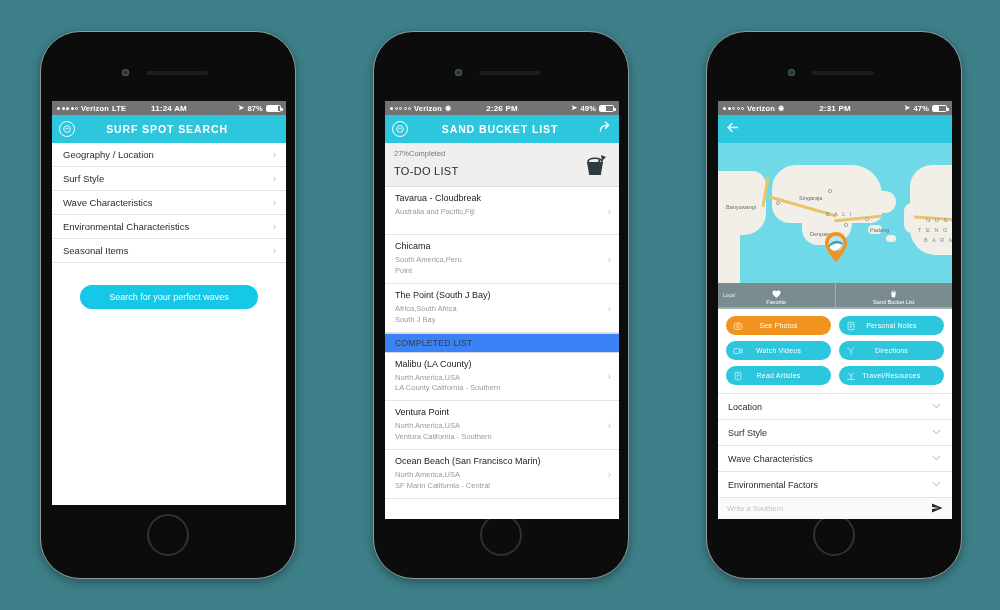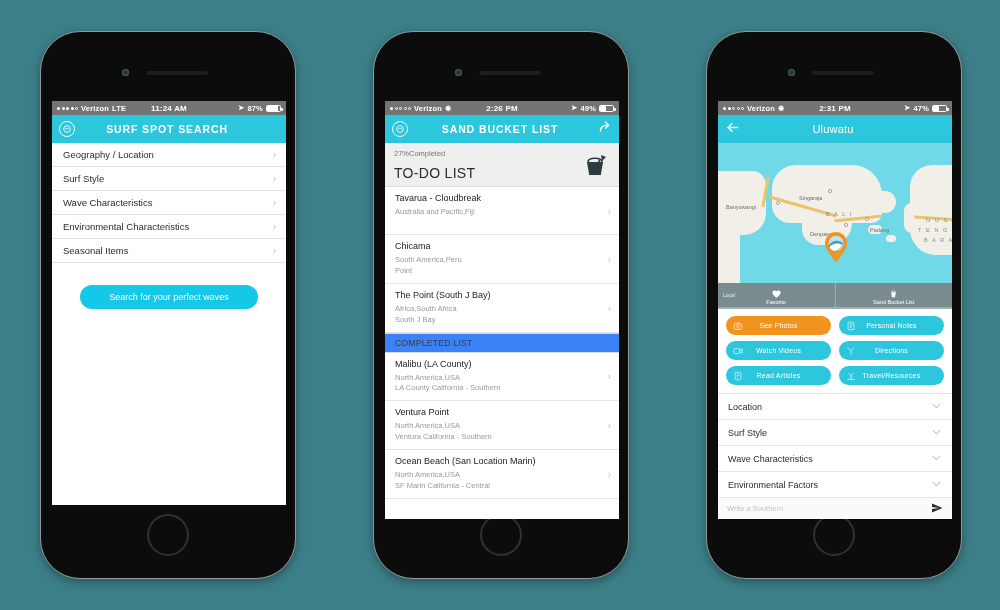--- a/index.html
+++ b/index.html
@@ -89,21 +89,21 @@
     display:flex; align-items:center; justify-content:center;
     color:#fff; font-size:9px;
   }
 
   
   .todo-head {
     background:#efefef; border-bottom:1px solid #dcdcdc;
     padding:6px 9px 7px; position:relative; height:44px;
   }
   .todo-pct { font-size:7.5px; color:#777; }
-  .todo-title { font-size:14px; color:#2b2b2b; margin-top:7px; letter-spacing:.3px;}
+  .todo-title { font-size:11px; color:#2b2b2b; margin-top:7px; letter-spacing:.3px;}
   .bucket { position:absolute; right:8px; top:6px; width:32px; height:32px; }
   .sec-head {
     background:#3b82f6; border-top:1px solid #d8d8d8; border-bottom:1px solid #d8d8d8;
     font-size:8.5px; color:#3a3a3a; padding:4px 9px 4px 10px; letter-spacing:.3px;
   }
   .spot {
     position:relative; padding:6px 18px 6px 10px;
     border-bottom:1px solid #e4e4e4; min-height:48px;
   }
   .spot .name { font-size:9px; color:#222; margin-bottom:4px; }
@@ -312,21 +312,21 @@
           <div class="meta">LA County California - Southern</div>
           <span class="chev">›</span>
         </div>
         <div class="spot">
           <div class="name">Ventura Point</div>
           <div class="meta">North America,USA</div>
           <div class="meta">Ventura California - Southern</div>
           <span class="chev">›</span>
         </div>
         <div class="spot">
-          <div class="name">Ocean Beach (San Location Marin)</div>
+          <div class="name">Ocean Beach (San Francisco Marin)</div>
           <div class="meta">North America,USA</div>
           <div class="meta">SF Marin California - Central</div>
           <span class="chev">›</span>
         </div>
       </div>
     </div>
   </div>
 
   <div class="phone p3">
     <div class="cam"></div>
@@ -357,21 +357,20 @@
         </div>
       </div>
 
       <div class="navbar">
         <div class="backarrow">
           <svg viewBox="0 0 24 24" fill="none" stroke="#fff" stroke-width="2.2" stroke-linecap="round">
             <path d="M20 12H5"></path>
               <path d="M11 6l-6 6 6 6"></path>
           </svg>
         </div>
-        <div class="navtitle plain">Uluwatu</div>
       </div>
 
       <div class="map">
 
         <div class="land" style="left:-22px; top:28px; width:70px; height:64px; border-radius:0 14px 22px 0;"></div>
         <div class="land" style="left:-20px; top:86px; width:42px; height:58px;"></div>
         <div class="land" style="left:16px; top:44px; width:28px; height:18px; border-radius:6px;"></div>
 
         <div class="land" style="left:54px; top:22px; width:110px; height:58px; border-radius:24px 30px 10px 18px;"></div>
         <div class="land" style="left:84px; top:66px; width:50px; height:36px; border-radius:10px 14px 22px 16px;"></div>

